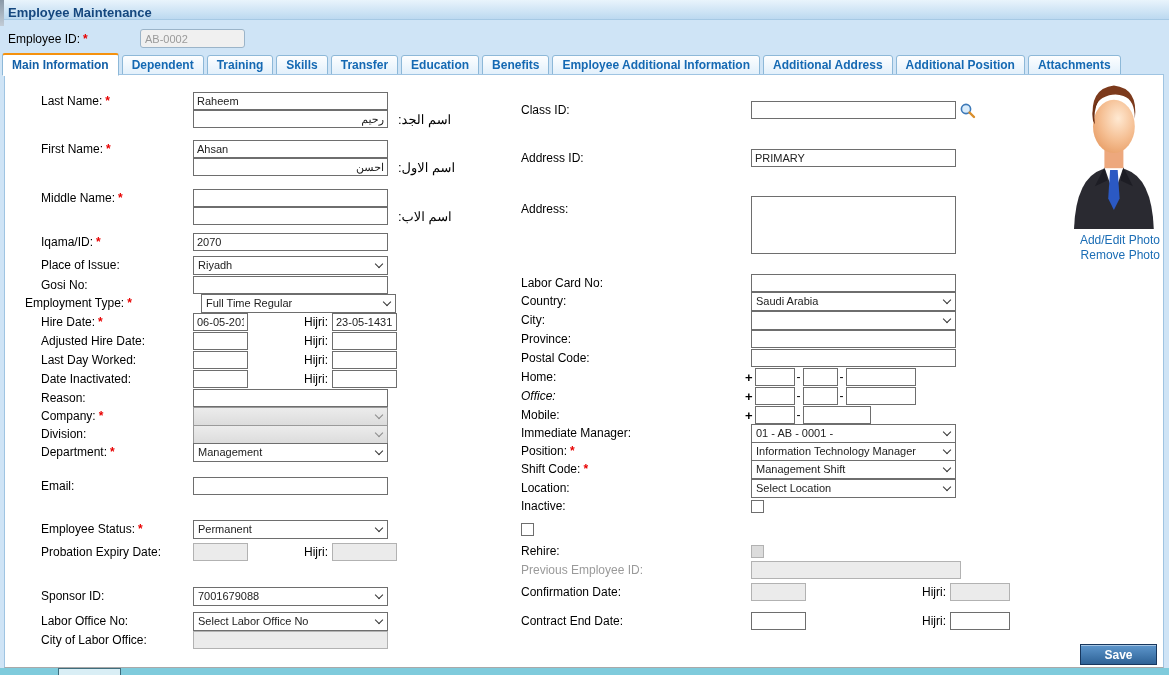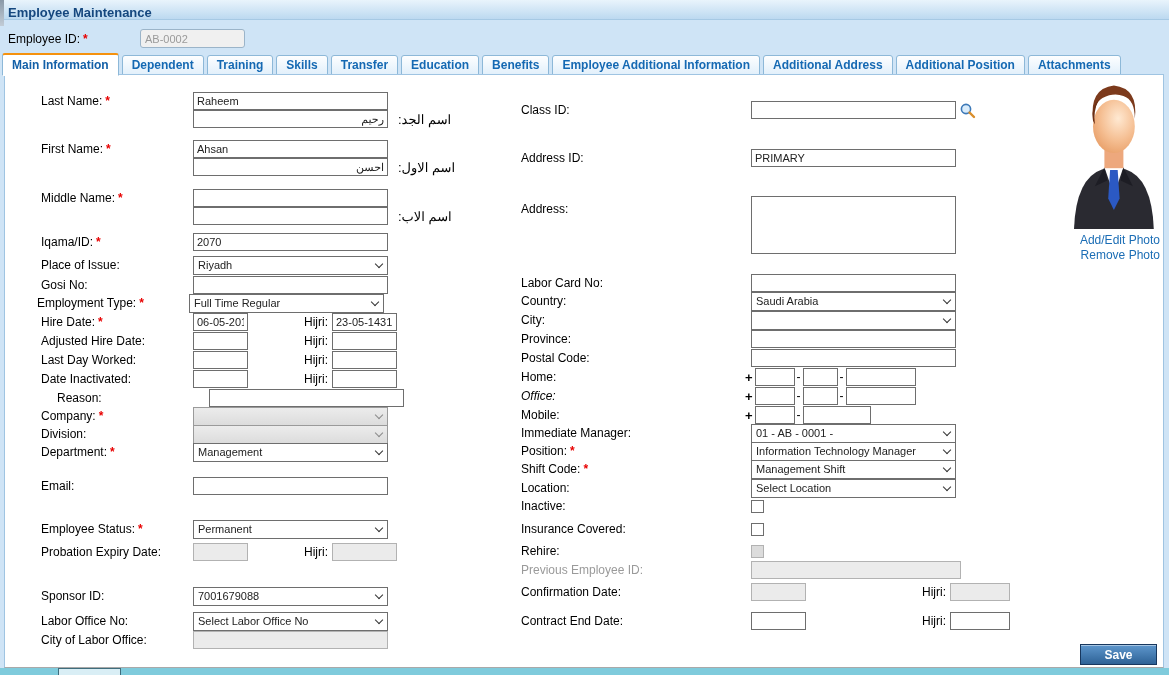--- a/index.html
+++ b/index.html
@@ -152,21 +152,21 @@
           <span>Riyadh</span>
           <span class="chev"></span>
         </div>
     </div>
 
     <div class="row" style="left:36px;top:201px;">
       <span class="lbl lblL">Gosi No:</span>
       <input class="tb w195" value="" style="">
     </div>
 
-    <div class="row" style="left:32px;top:219px;">
+    <div class="row" style="left:20px;top:219px;gap:24px;">
       <span class="lbl lblL"><span>Employment Type:</span><span class="req">*</span></span>
       <div class="sel w195">
           <span>Full Time Regular</span>
           <span class="chev"></span>
         </div>
     </div>
 
     <div class="row" style="left:36px;top:238px;">
       <span class="lbl lblL"><span>Hire Date:</span><span class="req">*</span></span>
       <input class="tb w62" value="06-05-2010" style="">
@@ -196,21 +196,21 @@
 
     <div class="row" style="left:36px;top:295px;">
       <span class="lbl lblL">Date Inactivated:</span>
       <input class="tb w62" value="" style="">
       <span class="hijriblock">
           <span class="lbl hijrilbl">Hijri:</span>
           <input class="tb w65" value="" style="">
         </span>
     </div>
 
-    <div class="row" style="left:52px;top:314px;justify-content:flex-end;">
+    <div class="row" style="left:36px;top:314px;justify-content:flex-end;">
       <span class="lbl lblL">Reason:</span>
       <input class="tb w195" value="" style="">
     </div>
 
     <div class="row" style="left:36px;top:332px;">
       <span class="lbl lblL"><span>Company:</span><span class="req">*</span></span>
       <div class="sel dis w195">
           <span></span>
           <span class="chev"></span>
         </div>
@@ -384,21 +384,20 @@
           <span class="chev"></span>
         </div>
     </div>
 
     <div class="row" style="left:516px;top:422px;">
       <span class="lbl lblR">Inactive:</span>
       <span class="cb"></span>
     </div>
 
     <div class="row" style="left:516px;top:445px;">
-      <span class="lbl lblR">Insurance Covered:</span>
       <span class="cb"></span>
     </div>
 
     <div class="row" style="left:516px;top:467px;">
       <span class="lbl lblR">Rehire:</span>
       <span class="cb dis"></span>
     </div>
 
     <div class="row" style="left:516px;top:486px;">
       <span class="lbl lblR dim">Previous Employee ID:</span>

